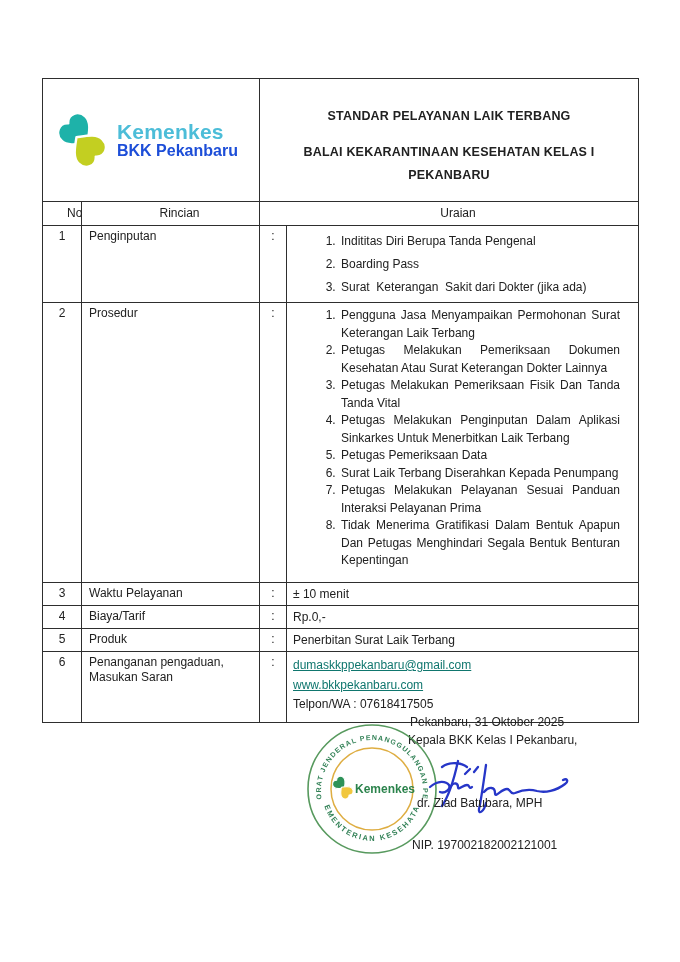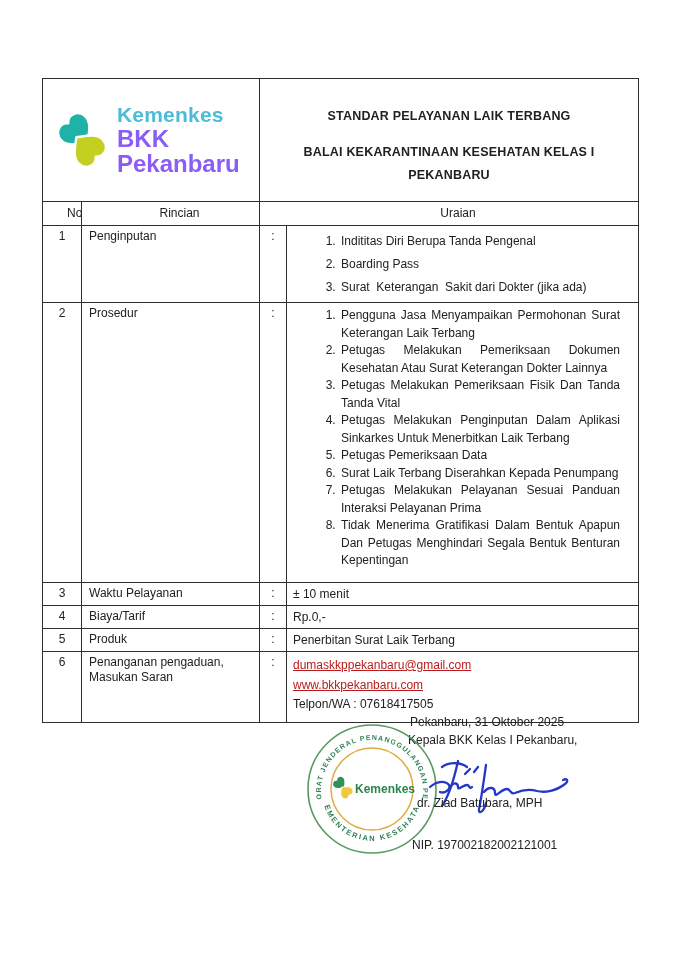--- a/index.html
+++ b/index.html
@@ -19,42 +19,42 @@
   }
   td.c-no   { text-align:center; padding-left:1px; padding-right:1px; }
   td.c-col  { text-align:center; }
   
   tr.brand-row td { height:123px; vertical-align:middle; }
   td.logo-cell { padding-left:14px; }
   .logo-wrap { display:flex; align-items:center; }
   .logo-mark { width:50px; height:66px; flex:0 0 auto; }
   .logo-text { margin-left:10px; line-height:1.05; }
   .logo-text .l1 { font-size:21px; font-weight:bold; color:#4cbdd8; letter-spacing:0.2px; }
-  .logo-text .l2 { font-size:24px; font-weight:bold; color:#8b5cf6; }
+  .logo-text .l2 { font-size:16px; font-weight:bold; color:#1d4ed8; }
   td.title-cell { text-align:center; padding:6px 20px; }
   .title-cell p { font-weight:bold; font-size:12.5px; line-height:23px; letter-spacing:0.2px;margin-top:12px; }
   .title-cell p.t1 { margin-bottom:13px; }
   
   tr.head-row td { height:24px; text-align:center; padding-top:4px;padding-left:24px; }
   
   tr.r1 td { height:72px; }
   tr.r2 td { height:280px; }
   tr.r3 td { height:23px; }
   tr.r4 td { height:22px; }
   tr.r5 td { height:21px; }
   tr.r6 td { height:71px; }
   td.label { padding-left:7px; white-space:pre-line; }
   ol.items { margin:0; padding:1px 12px 0 46px; list-style:decimal outside; }
   ol.items li { padding-left:2px; }
   ol.loose { line-height:23px; }
   ol.loose li { white-space:pre-wrap; }
   ol.tight { line-height:17.5px; }
   ol.tight li { text-align:justify; }
   .cell-text { padding-top:1px; }
-  .contact a { color:#b91c1c; text-decoration:underline; display:inline-block; }
+  .contact a { color:#0f766e; text-decoration:underline; display:inline-block; }
   .contact div { line-height:19.5px; }
   
   .footer { position:absolute; left:0; top:0; width:680px; height:962px; pointer-events:none; }
   .f-date     { position:absolute; left:410px; top:715px; font-size:12px; }
   .f-position { position:absolute; left:408px; top:733px; font-size:12px; }
   .f-name     { position:absolute; left:417px; top:796px; font-size:12px; }
   .f-nip      { position:absolute; left:412px; top:838px; font-size:12px; }
   .stamp { position:absolute; left:304px; top:721px; width:136px; height:136px; opacity:0.93; }
   .signature { position:absolute; left:418px; top:756px; width:160px; height:62px; }
 </style>

